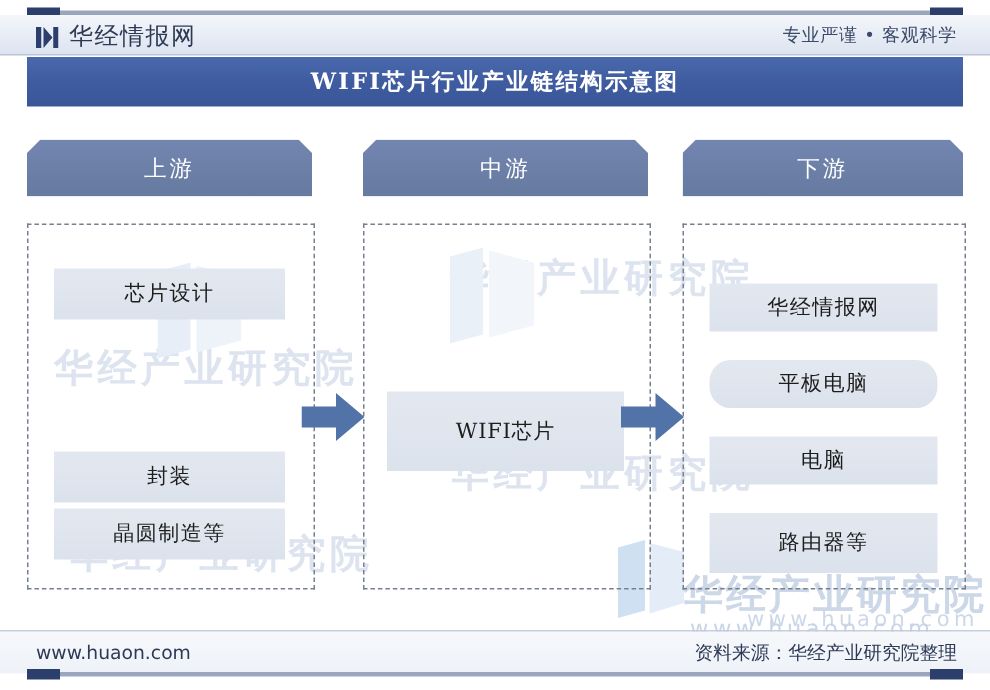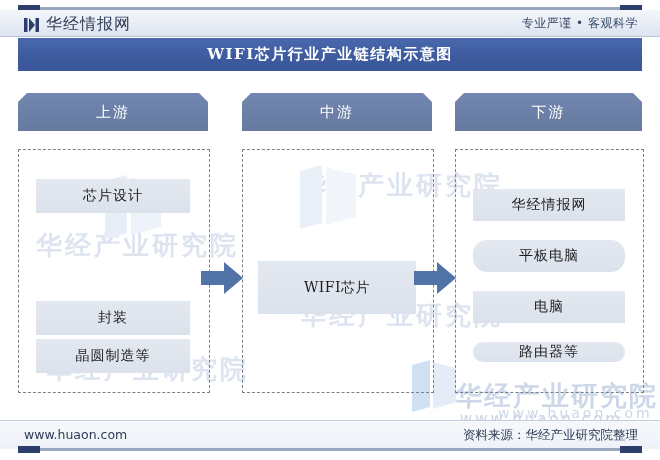--- a/index.html
+++ b/index.html
@@ -214,21 +214,21 @@
   .node.u1 { left: 36px; top: 186px; width: 154px; height: 34px; margin-top: 44px; }
   .node.u2 { left: 36px; top: 268px; width: 154px; height: 34px; }
 
   
   .node.m0 { left: 258px; top: 190px; width: 158px; height: 53px; }
 
   
   .node.d0 { left: 473px; top: 118px; width: 152px; height: 32px; }
   .node.d1 { left: 473px; top: 169px; width: 152px; height: 32px; border-radius: 14px; }
   .node.d2 { left: 473px; top: 220px; width: 152px; height: 32px; justify-content: center; }
-  .node.d3 { left: 473px; top: 271px; width: 152px; height: 20px; border-radius: 11px; }
+  .node.d3 { left: 473px; top: 271px; width: 152px; height: 40px; }
 
   .arrow {
     position: absolute;
     width: 42px;
     height: 34px;
     top: 190px;
   }
   .arrow.a1 { left: 201px; }
   .arrow.a2 { left: 414px; }
 

